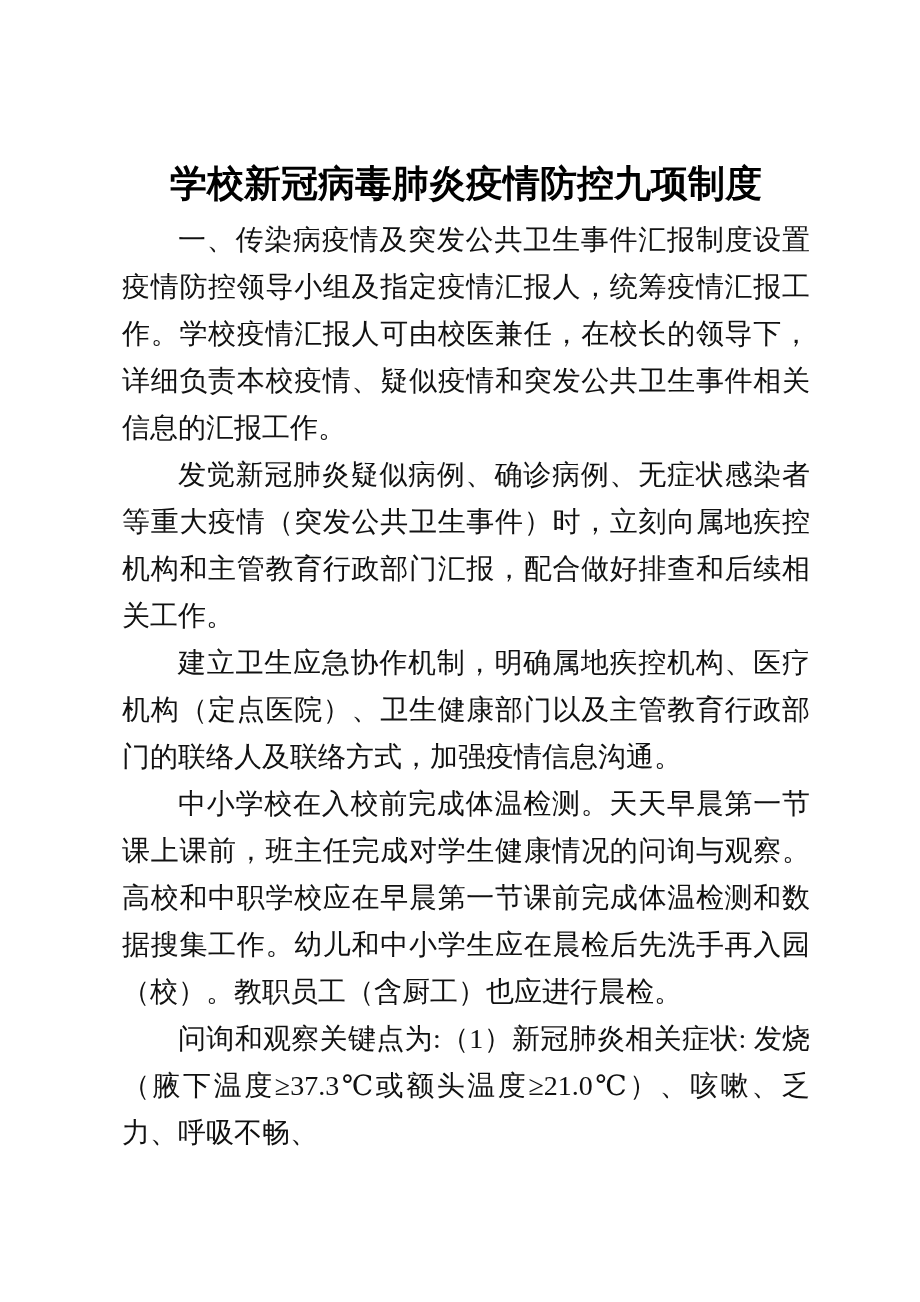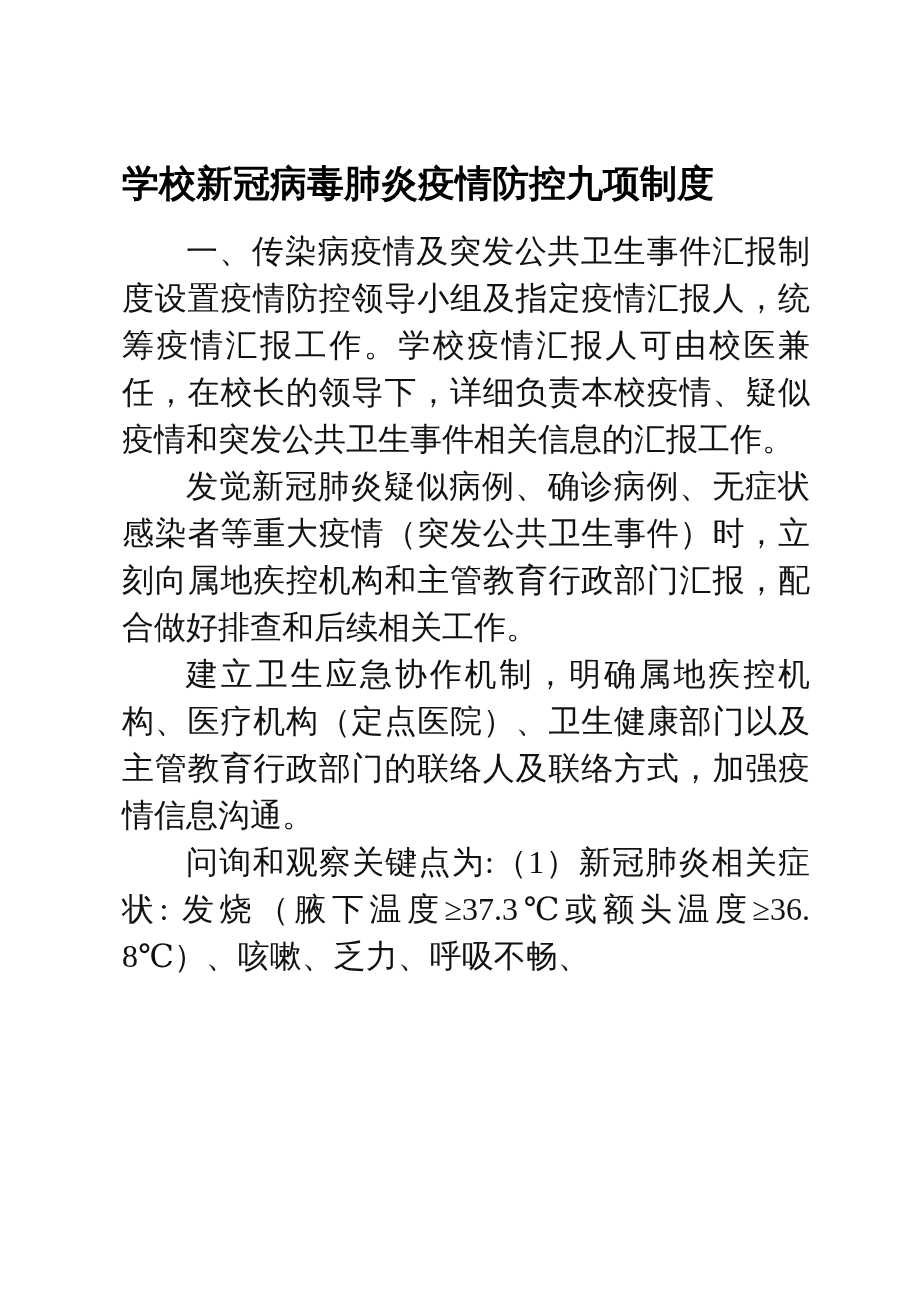--- a/index.html
+++ b/index.html
@@ -12,31 +12,31 @@
     width: 920px;
     height: 1302px;
     box-sizing: border-box;
     background: #ffffff;
     color: #111111;
     padding: 162px 110px 40px 122px;
     overflow: hidden;
     font-family: "Liberation Serif", "DejaVu Serif", serif;
   }
   .doc-title {
-    margin: 0 0 22px 0;
+    margin: 0 0 10px 0;
     font-size: 37px;
     line-height: 44px;
     font-weight: bold;
-    text-align: left;
+    text-align: center;
     color: #000000;
     white-space: nowrap;
   }
   .para {
     margin: 0;
-    font-size: 32px;
+    font-size: 28px;
     line-height: 47px;
     text-align: justify;
     text-justify: inter-character;
     text-indent: 2em;
     color: #111111;
     word-break: break-all;
   }
 </style>
 </head>
 <body>
@@ -44,15 +44,16 @@
 <div class="page">
   <h1 class="doc-title">学校新冠病毒肺炎疫情防控九项制度</h1>
 
   <p class="para">一、传染病疫情及突发公共卫生事件汇报制度设置疫情防控领导小组及指定疫情汇报人，统筹疫情汇报工作。学校疫情汇报人可由校医兼任，在校长的领导下，详细负责本校疫情、疑似疫情和突发公共卫生事件相关信息的汇报工作。</p>
 
   <p class="para">发觉新冠肺炎疑似病例、确诊病例、无症状感染者等重大疫情（突发公共卫生事件）时，立刻向属地疾控机构和主管教育行政部门汇报，配合做好排查和后续相关工作。</p>
 
   <p class="para">建立卫生应急协作机制，明确属地疾控机构、医疗机构（定点医院）、卫生健康部门以及主管教育行政部门的联络人及联络方式，加强疫情信息沟通。</p>
 
 
+  <p class="para">中小学校在入校前完成体温检测。天天早晨第一节课上课前，班主任完成对学生健康情况的问询与观察。高校和中职学校应在早晨第一节课前完成体温检测和数据搜集工作。幼儿和中小学生应在晨检后先洗手再入园（校）。教职员工（含厨工）也应进行晨检。</p>
 
-  <p class="para">问询和观察关键点为:（1）新冠肺炎相关症状: 发烧（腋下温度≥37.3℃或额头温度≥36.8℃）、咳嗽、乏力、呼吸不畅、</p>
+  <p class="para">问询和观察关键点为:（1）新冠肺炎相关症状: 发烧（腋下温度≥37.3℃或额头温度≥21.0℃）、咳嗽、乏力、呼吸不畅、</p>
 </div>
 
 </body></html>

